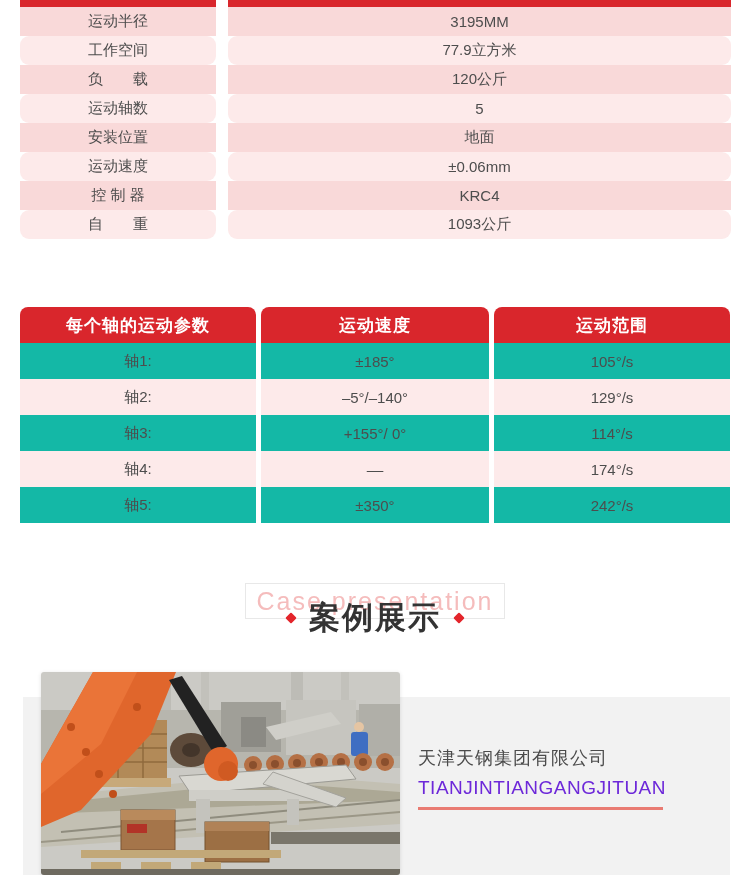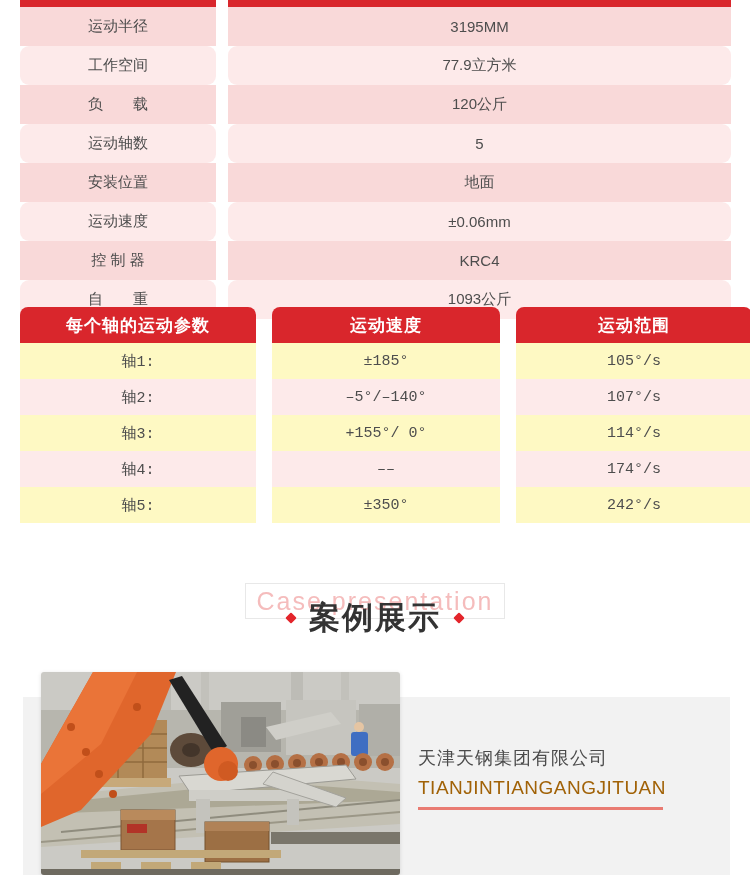--- a/index.html
+++ b/index.html
@@ -9,34 +9,34 @@
     font-family:"Liberation Sans","DejaVu Sans",sans-serif;
     color:#4d4d4d;
   }
   
   .t1{position:absolute;left:20px;top:0;width:711px;}
   .t1-topbars{display:flex;height:7px;}
   .t1-topbars .bar{background:#d9262c;}
   .gap12{width:12px;flex:0 0 12px;}
   .label-w{width:196px;flex:0 0 196px;}
   .value-w{width:503px;flex:0 0 503px;}
-  .t1-row{display:flex;height:39px;}
+  .t1-row{display:flex;height:29px;}
   .t1-row .cell{display:flex;align-items:center;justify-content:center;font-size:15px;}
   .t1-row.dark .cell{background:#f9d9d9;}
   .t1-row.light .cell{background:#fdeaea;border-radius:9px;}
   
   .t2{position:absolute;left:20px;top:307px;width:710px;}
-  .t2-grid{display:grid;grid-template-columns:236px 228px 236px;column-gap:16px;font-family:Liberation Mono, monospace;}
+  .t2-grid{display:grid;grid-template-columns:236px 228px 236px;column-gap:5px;}
   .t2 .hcell{
     height:36px;background:#d9262c;color:#ffffff;font-weight:bold;font-size:17px;
     display:flex;align-items:center;justify-content:center;
     border-radius:8px 8px 0 0;letter-spacing:1px;
   }
   .t2 .bcell{height:36px;display:flex;align-items:center;justify-content:center;font-size:15px;}
-  .t2-row.dark .bcell{background:#fef9c3;}
+  .t2-row.dark .bcell{background:#14b8a6;}
   .t2-row.light .bcell{background:#fdeaea;}
   
   .en-box{
     position:absolute;left:245px;top:583px;width:258px;height:34px;
     border:1px solid #e8e8e8;background:#ffffff;
     display:flex;align-items:center;justify-content:center;text-align:right;
   }
   .en-box span{font-size:25px;color:#f5bcbc;letter-spacing:2px;white-space:nowrap;}
   .zh-line{
     position:absolute;left:0;right:0;top:599px;
@@ -46,21 +46,21 @@
   .diamond{width:8px;height:8px;background:#e3252b;transform:rotate(45deg);border-radius:1px;}
   
   .case-card{position:absolute;left:23px;top:697px;width:707px;height:200px;background:#f2f2f2;}
   .case-photo{
     position:absolute;left:41px;top:672px;width:359px;height:203px;
     border-radius:3px;overflow:hidden;box-shadow:0 1px 4px rgba(0,0,0,.12);
   }
   .case-photo svg{display:block;}
   .case-info{position:absolute;left:418px;top:743px;}
   .company-zh{font-size:18px;color:#4b4b4b;letter-spacing:1px;line-height:30px;}
-  .company-en{font-size:19px;color:#a16207;letter-spacing:0.5px;line-height:30px;}
+  .company-en{font-size:19px;color:#6d28d9;letter-spacing:0.5px;line-height:30px;}
   .accent-underline{width:245px;height:3px;background:#e97b72;margin-top:4px;}
 </style>
 </head>
 <body>
 
 <div id="page">
 
   <div class="t1">
     <div class="t1-topbars">
       <div class="bar label-w"></div>
@@ -117,21 +117,21 @@
       <div class="hcell">运动范围</div>
     </div>
     <div class="t2-grid t2-row dark">
       <div class="bcell">轴1:</div>
       <div class="bcell">±185°</div>
       <div class="bcell">105°/s</div>
     </div>
     <div class="t2-grid t2-row light">
       <div class="bcell">轴2:</div>
       <div class="bcell">–5°/–140°</div>
-      <div class="bcell">107°/s</div>
+      <div class="bcell">129°/s</div>
     </div>
     <div class="t2-grid t2-row dark">
       <div class="bcell">轴3:</div>
       <div class="bcell">+155°/ 0°</div>
       <div class="bcell">114°/s</div>
     </div>
     <div class="t2-grid t2-row light">
       <div class="bcell">轴4:</div>
       <div class="bcell">––</div>
       <div class="bcell">174°/s</div>

